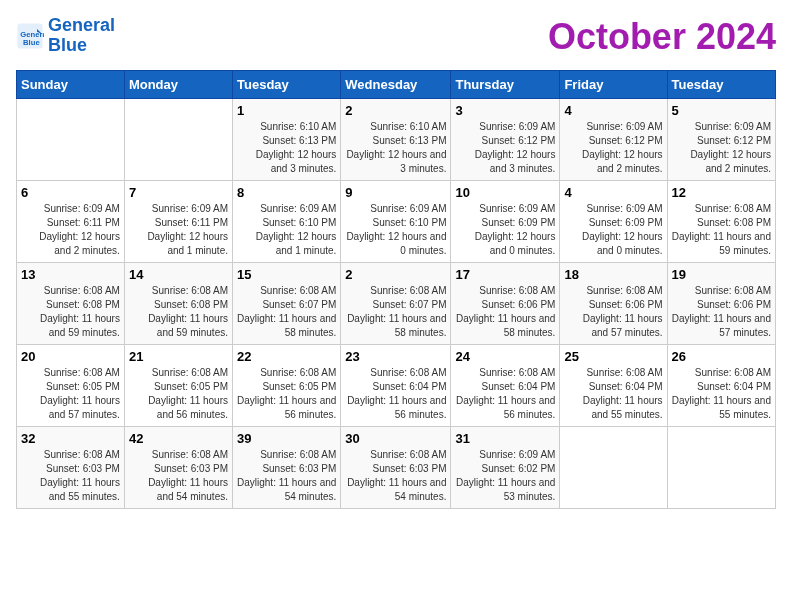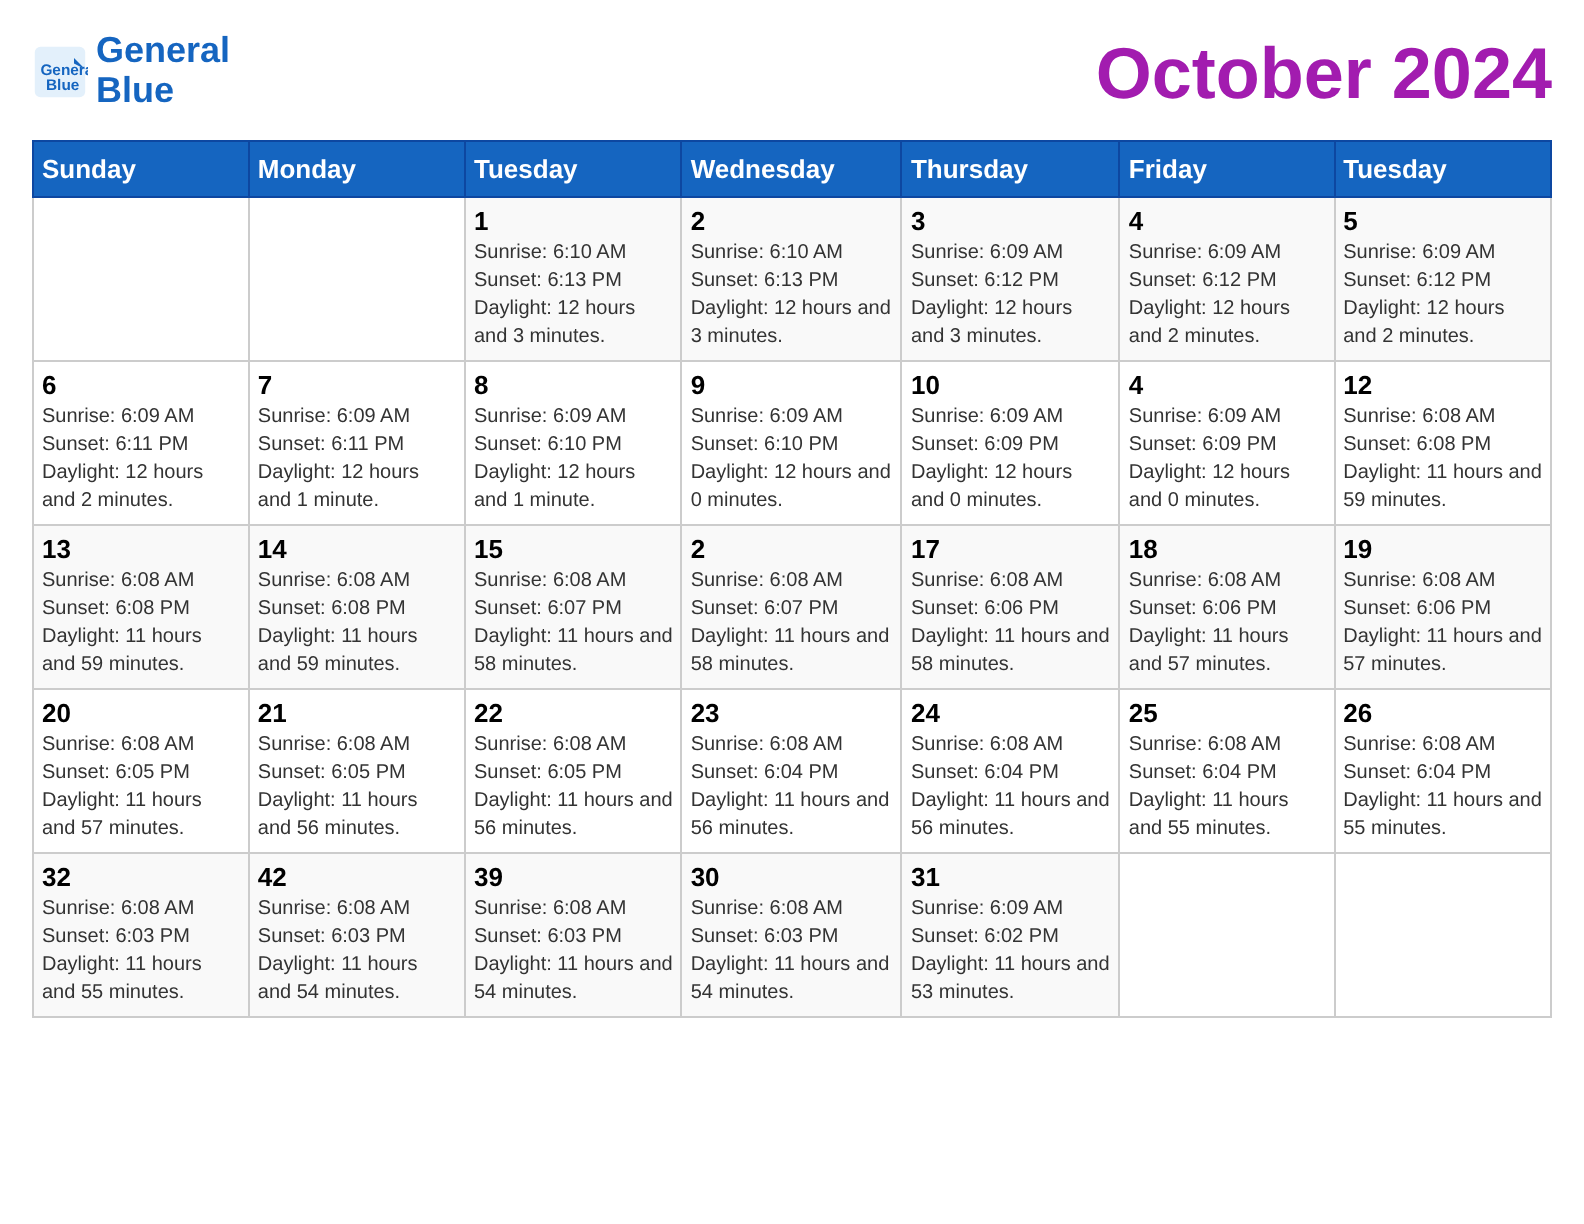--- a/index.html
+++ b/index.html
@@ -75,20 +75,21 @@
     .day-num {
       font-weight: bold;
       font-size: 13px;
       margin-bottom: 2px;
       display: block;
     }
     .day-info {
       font-size: 10px;
       color: #333;
       line-height: 1.4;
+      text-align: right;
     }
     td.empty {
       background: #fff !important;
     }
   </style>
 </head>
 <body>
 
 <div class="header-area">
   <div class="logo">

